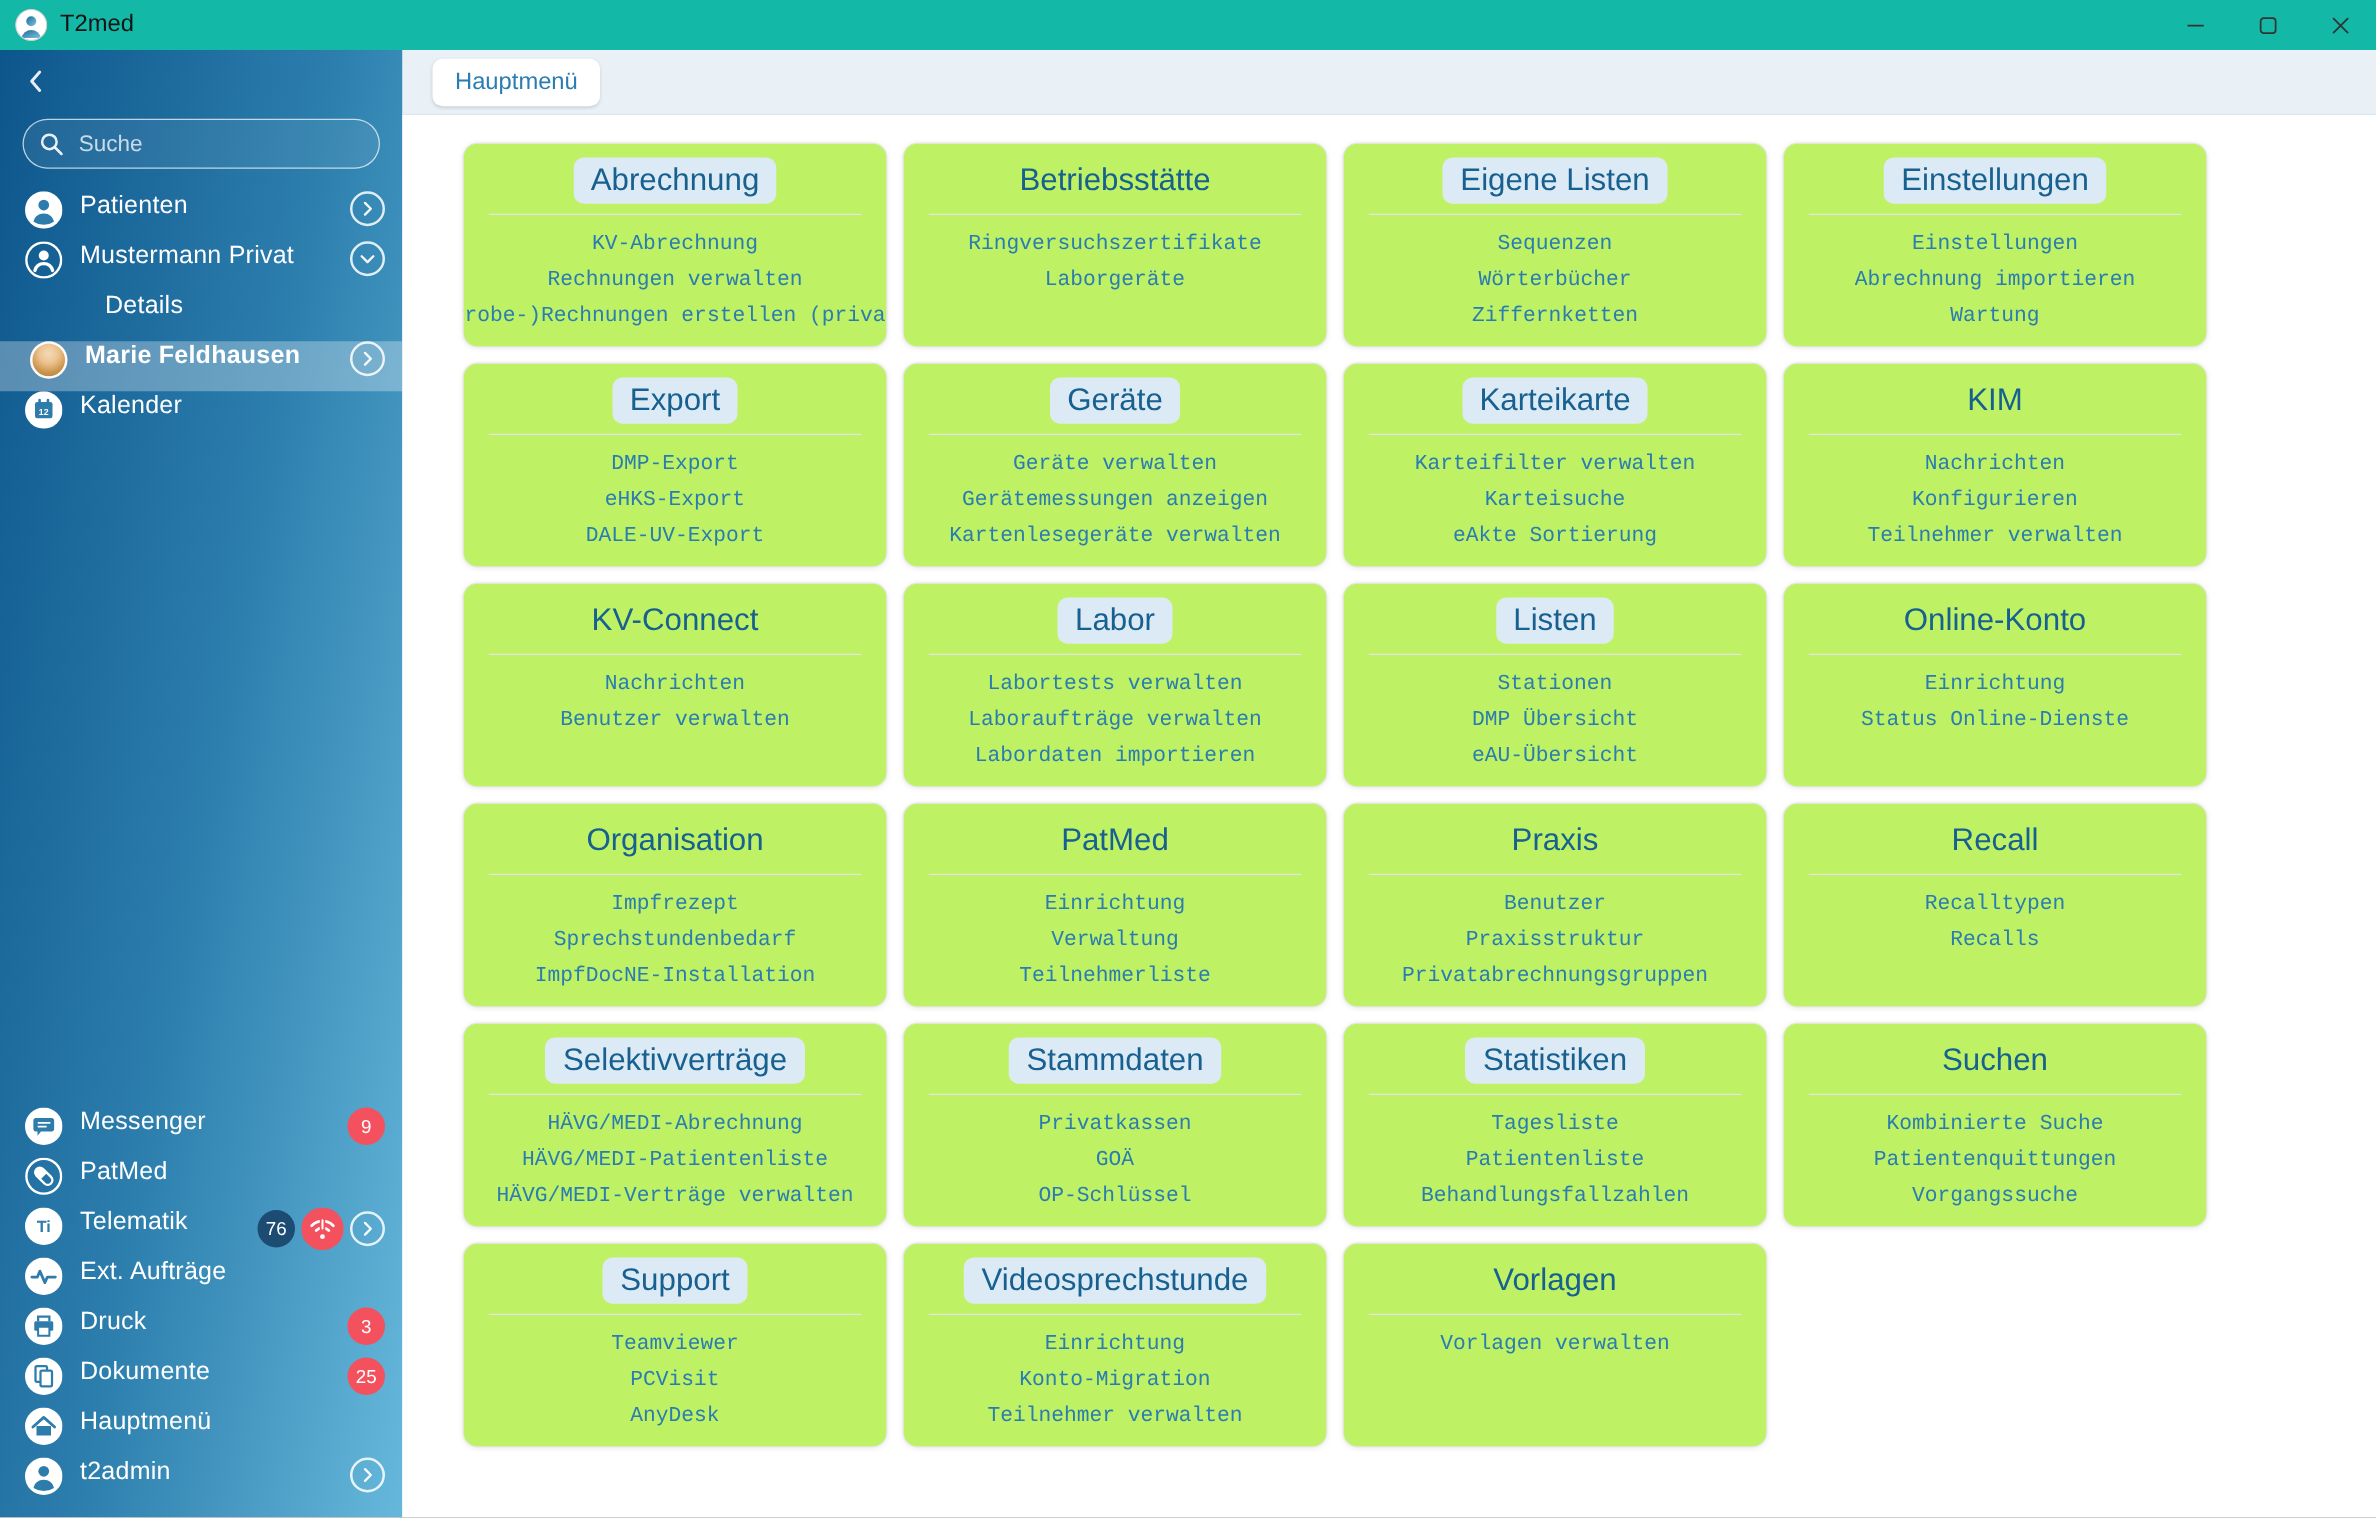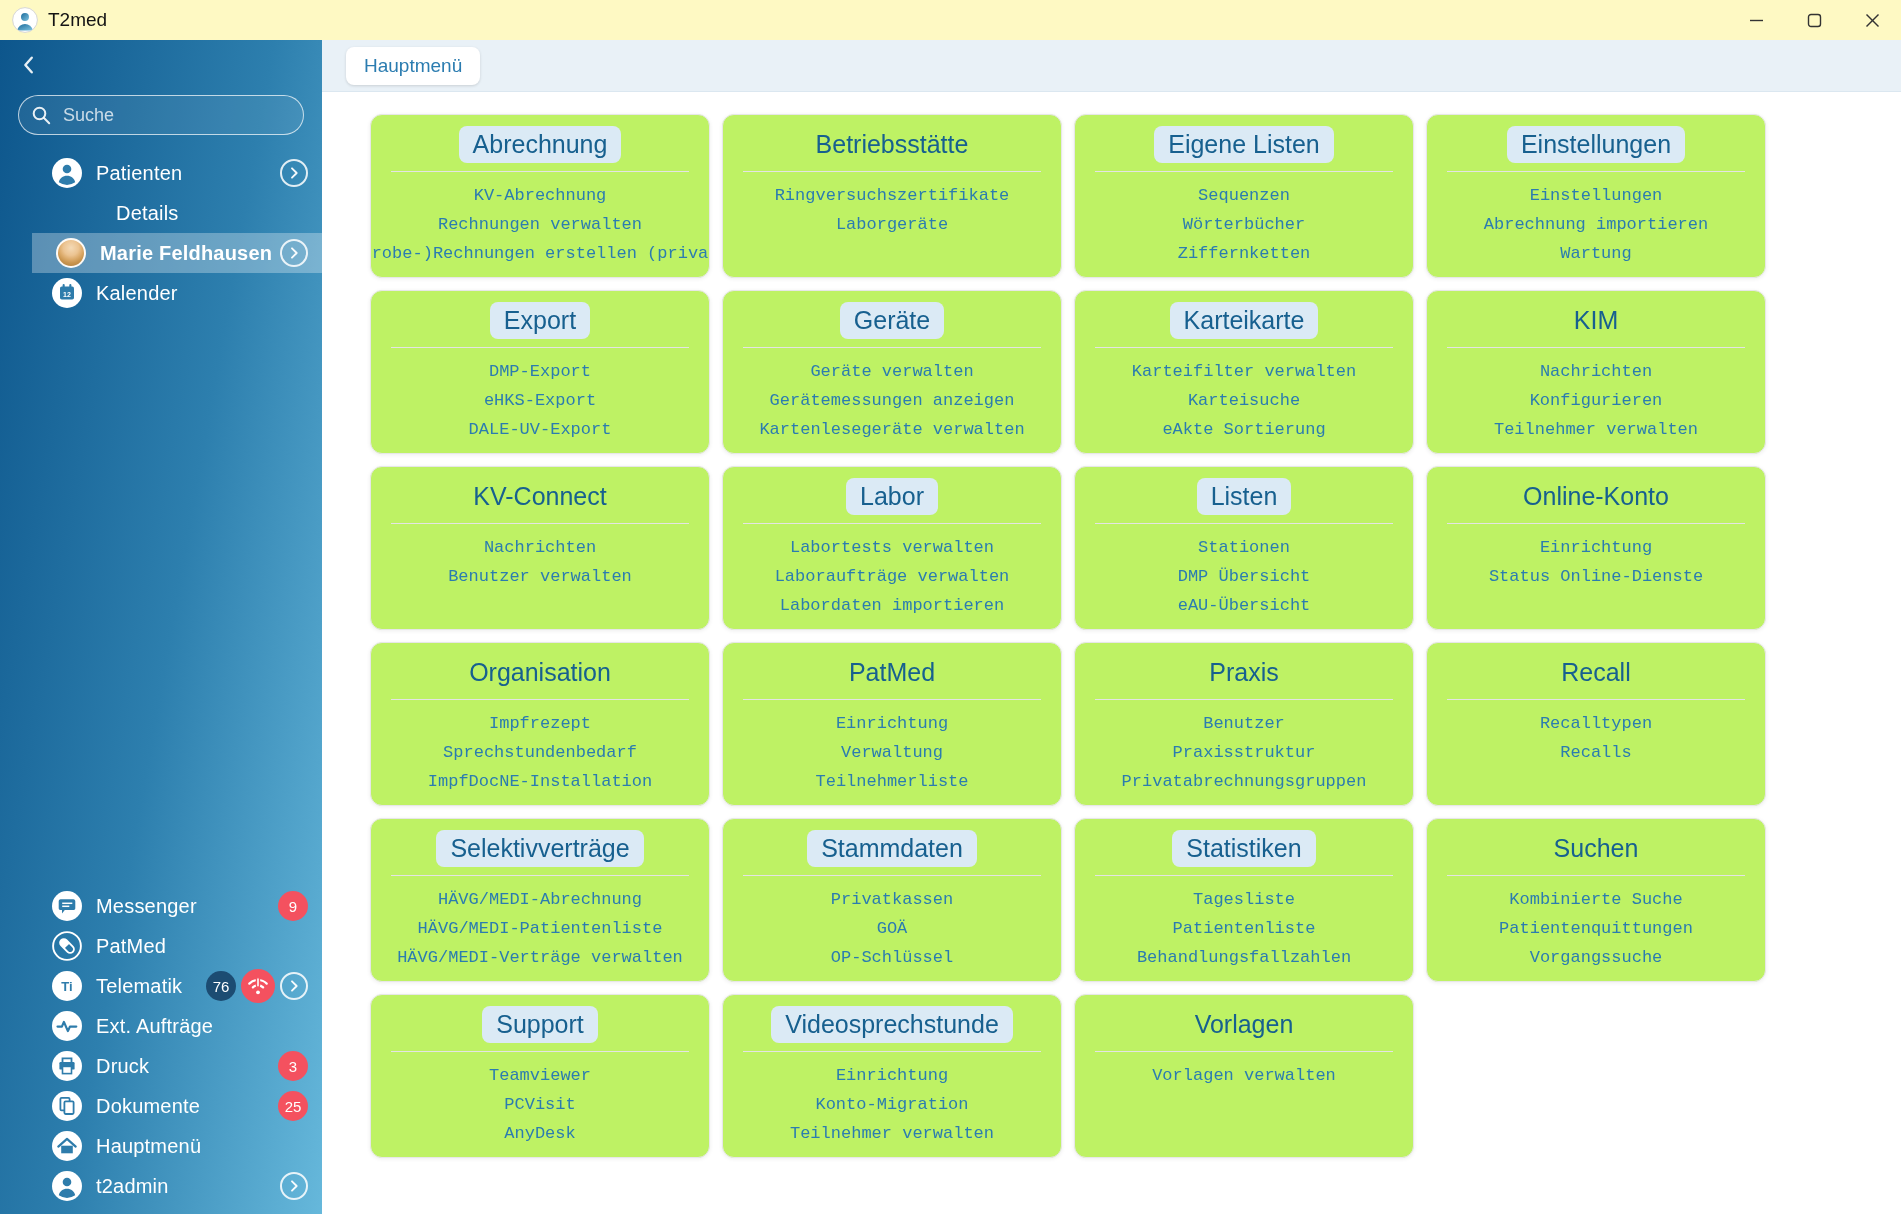--- a/index.html
+++ b/index.html
@@ -4,21 +4,21 @@
 <style>
   html,body{margin:0;padding:0;}
   body{
     width:1901px;height:1214px;overflow:hidden;
     font-family:"Liberation Sans",sans-serif;
     background:#fff;position:relative;
     outline:1px solid #9aa0a6;
   }
   
   .titlebar{
-    height:40px;background:#fef9c3;display:flex;align-items:center;
+    height:40px;background:#14b8a6;display:flex;align-items:center;
   }
   .logo{margin:0 10px 0 12px;display:flex;align-items:center;}
   .title-text{font-size:19px;color:#141414;}
   .win-controls{margin-left:auto;display:flex;height:100%;}
   .win-btn{width:58px;height:100%;border:none;background:transparent;display:flex;align-items:center;justify-content:center;cursor:pointer;}
   
   .app{display:flex;height:1174px;}
   .sidebar{
     width:322px;flex:0 0 322px;box-sizing:border-box;
     background:linear-gradient(100deg,#0d568c 0%,#2d7fae 52%,#66b8db 100%);
@@ -30,22 +30,22 @@
   .search-input{
     width:100%;box-sizing:border-box;height:40px;border-radius:20px;
     border:1px solid rgba(255,255,255,.7);background:rgba(255,255,255,.07);
     color:#fff;padding:0 14px 0 44px;font-size:18px;outline:none;
     font-family:"Liberation Sans",sans-serif;
   }
   .search-input::placeholder{color:rgba(255,255,255,.75);}
   .search-icon{position:absolute;left:11px;top:8px;pointer-events:none;}
   .nav-top{margin-top:16px;}
   .nav-row{
-    height:40px;display:flex;align-items:center;
-    padding:0 14px 0 20px;cursor:pointer;white-space:nowrap;margin-left:32px;
+    height:40px;display:flex;align-items:flex-start;
+    padding:0 14px 0 20px;cursor:pointer;white-space:nowrap;
   }
   .nav-row.indent{padding-left:70px;}
   .nav-row.selected{background:rgba(255,255,255,.3);padding-left:24px;}
   .nav-row.selected .nav-label{font-weight:bold;}
   .icon-wrap{width:30px;height:30px;flex:0 0 30px;display:flex;align-items:center;justify-content:center;}
   .icon-wrap svg{display:block;width:30px;height:30px;}
   .nav-label{margin-left:14px;font-size:20px;letter-spacing:.2px;}
   .nav-right{margin-left:auto;display:flex;align-items:center;gap:5px;}
   .badge{
     min-width:30px;height:30px;border-radius:15px;background:#f4515f;color:#fff;
@@ -169,20 +169,37 @@
           </span>
           <span class="nav-label">Patienten</span>
           <span class="nav-right">
             <button class="chev-btn">
               <svg width="16" height="16" viewBox="0 0 24 24">
                 <polyline points="9,5 16,12 9,19" fill="none" stroke="rgba(255,255,255,.95)" stroke-width="2.8" stroke-linecap="round" stroke-linejoin="round"></polyline>
               </svg>
             </button>
           </span>
         </div>
+        <div class="nav-row">
+          <span class="icon-wrap">
+            <svg viewBox="0 0 30 30">
+              <circle cx="15" cy="15" r="13.9" fill="none" stroke="#fff" stroke-width="1.9"></circle>
+              <circle cx="15" cy="11.4" r="4" fill="#fff"></circle>
+              <path d="M7.9 23.4c1-3.5 3.8-5.5 7.1-5.5s6.1 2 7.1 5.5" fill="none" stroke="#fff" stroke-width="2.6" stroke-linecap="round"></path>
+            </svg>
+          </span>
+          <span class="nav-label">Mustermann Privat</span>
+          <span class="nav-right">
+            <button class="chev-btn down">
+              <svg width="16" height="16" viewBox="0 0 24 24">
+                <polyline points="9,5 16,12 9,19" fill="none" stroke="rgba(255,255,255,.95)" stroke-width="2.8" stroke-linecap="round" stroke-linejoin="round"></polyline>
+              </svg>
+            </button>
+          </span>
+        </div>
         <div class="nav-row indent">
           <span class="nav-label">Details</span>
           <span class="nav-right"></span>
         </div>
         <div class="nav-row selected">
           <span class="avatar"></span>
           <span class="nav-label">Marie Feldhausen</span>
           <span class="nav-right">
             <button class="chev-btn">
               <svg width="16" height="16" viewBox="0 0 24 24">

